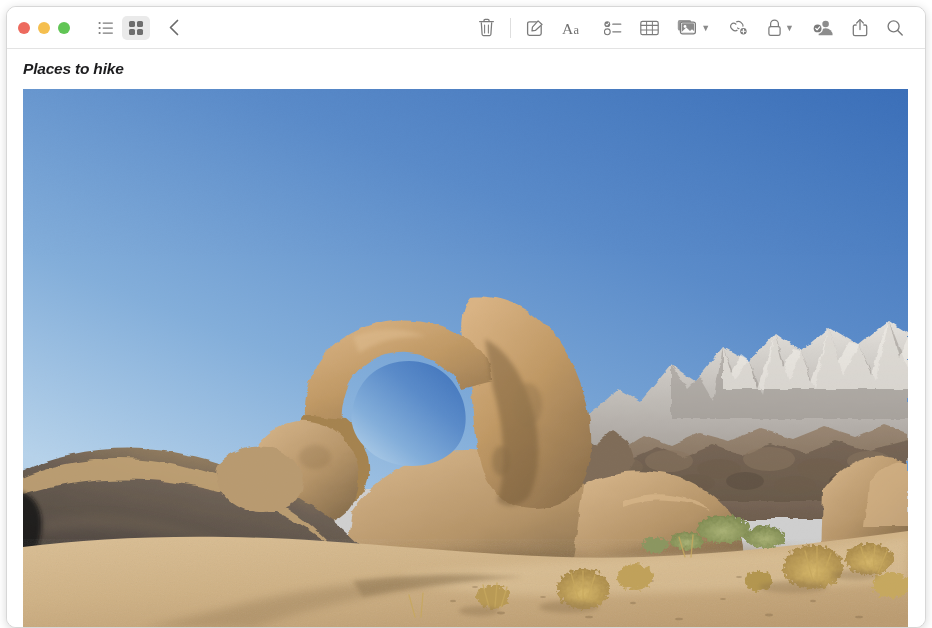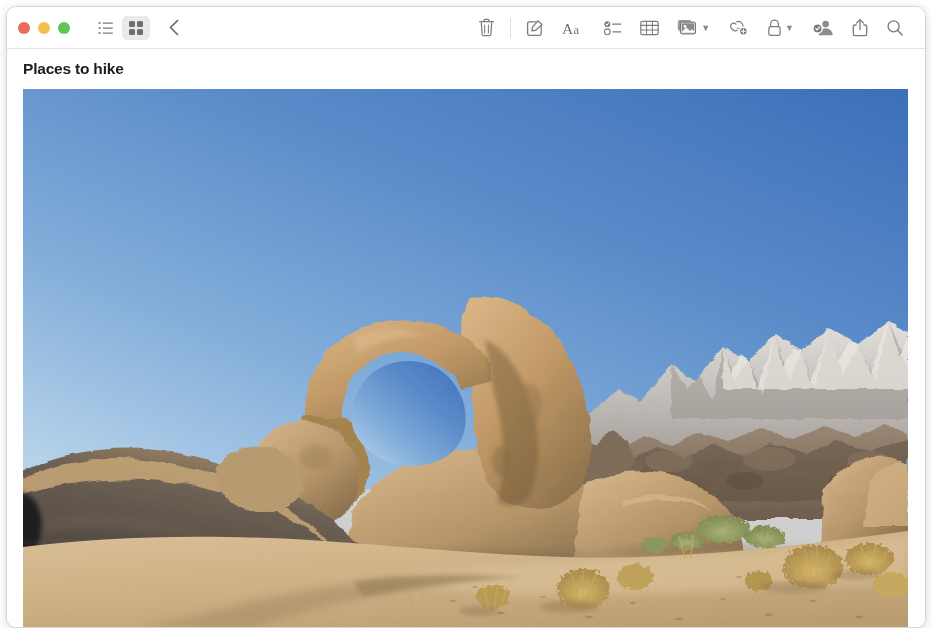--- a/index.html
+++ b/index.html
@@ -106,20 +106,21 @@
   }
 
   #note-title {
     position: absolute;
     left: 16px;
     top: 11px;
     font-size: 15.5px;
     font-weight: bold;
     color: #1d1d1f;
     letter-spacing: -0.2px;
+    font-style: italic;
   }
 
   
   #note-photo {
     position: absolute;
     left: 16px;
     top: 40px;
     width: 885px;
     height: 539px;
     overflow: hidden;

